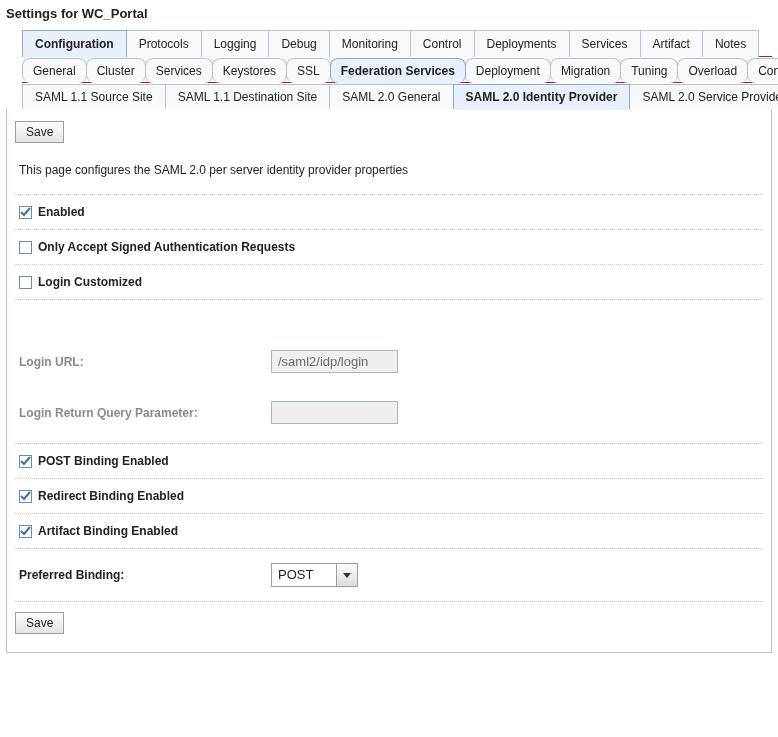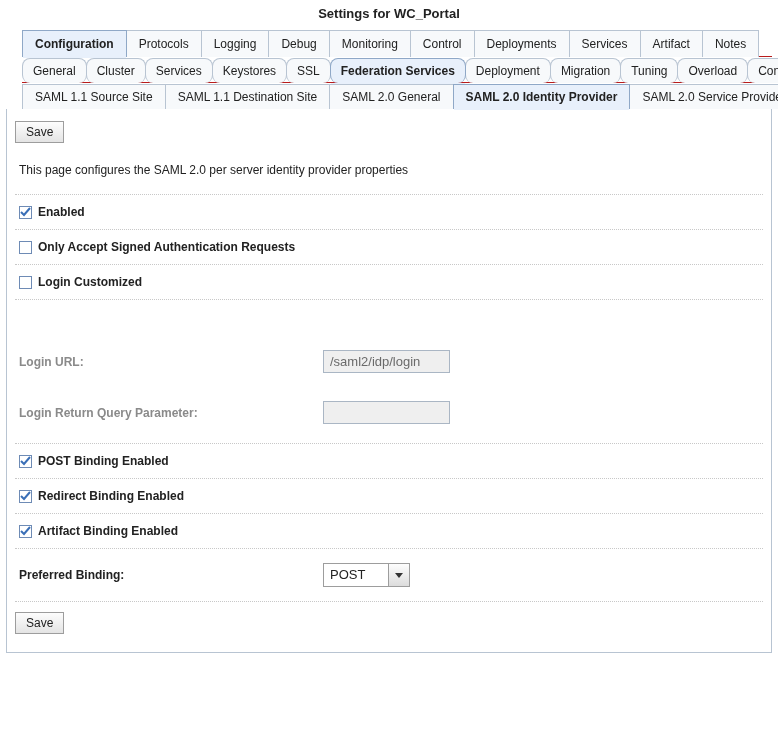--- a/index.html
+++ b/index.html
@@ -11,21 +11,20 @@
     background: #fff;
     width: 778px;
   }
   .page {
     padding: 4px 6px 10px 6px;
   }
   .page-title {
     font-weight: bold;
     font-size: 13px;
     padding: 2px 0 6px 0;
-    text-align: center;
   }
   
   .tab-row {
     display: flex;
     border-bottom: 1px solid #b91c1c;
     margin-top: 2px;
     margin-left: 16px;
   }
   .tab-row.sub {
     margin-top: 0;
@@ -113,21 +112,21 @@
   .chk .mark svg { display: block; }
   .chk-label {
     font-weight: bold;
   }
   .kv-row {
     display: flex;
     align-items: center;
     padding: 14px 4px 14px 4px;
   }
   .kv-row .lbl {
-    width: 304px;
+    width: 252px;
     font-weight: bold;
   }
   .kv-row.disabled .lbl { color: #8a8a8a; font-weight: bold; }
   .kv-row input[type="text"] {
     border: 1px solid #aab6c4;
     background: #efefef;
     padding: 3px 6px;
     font-size: 13px;
     width: 340px;
     box-sizing: border-box;

